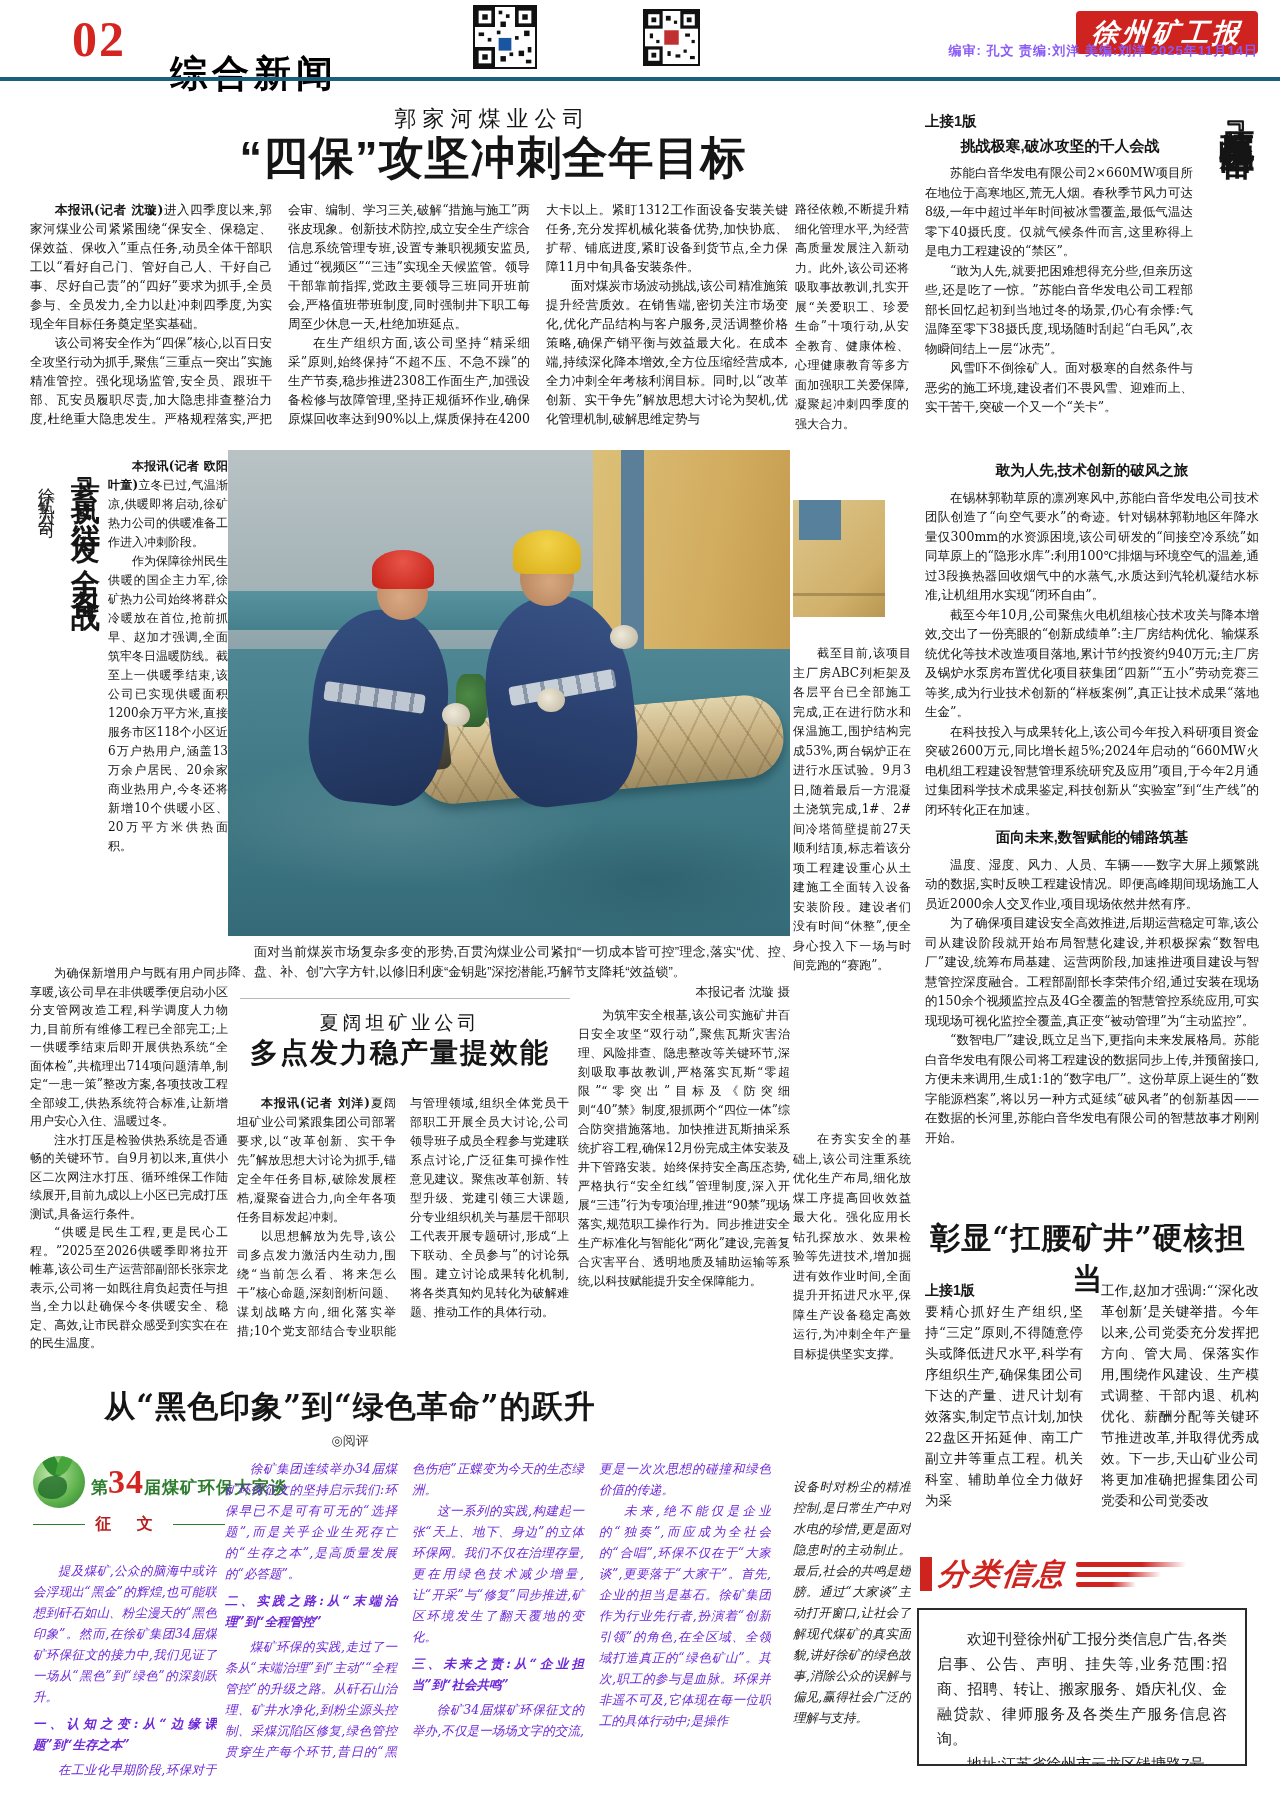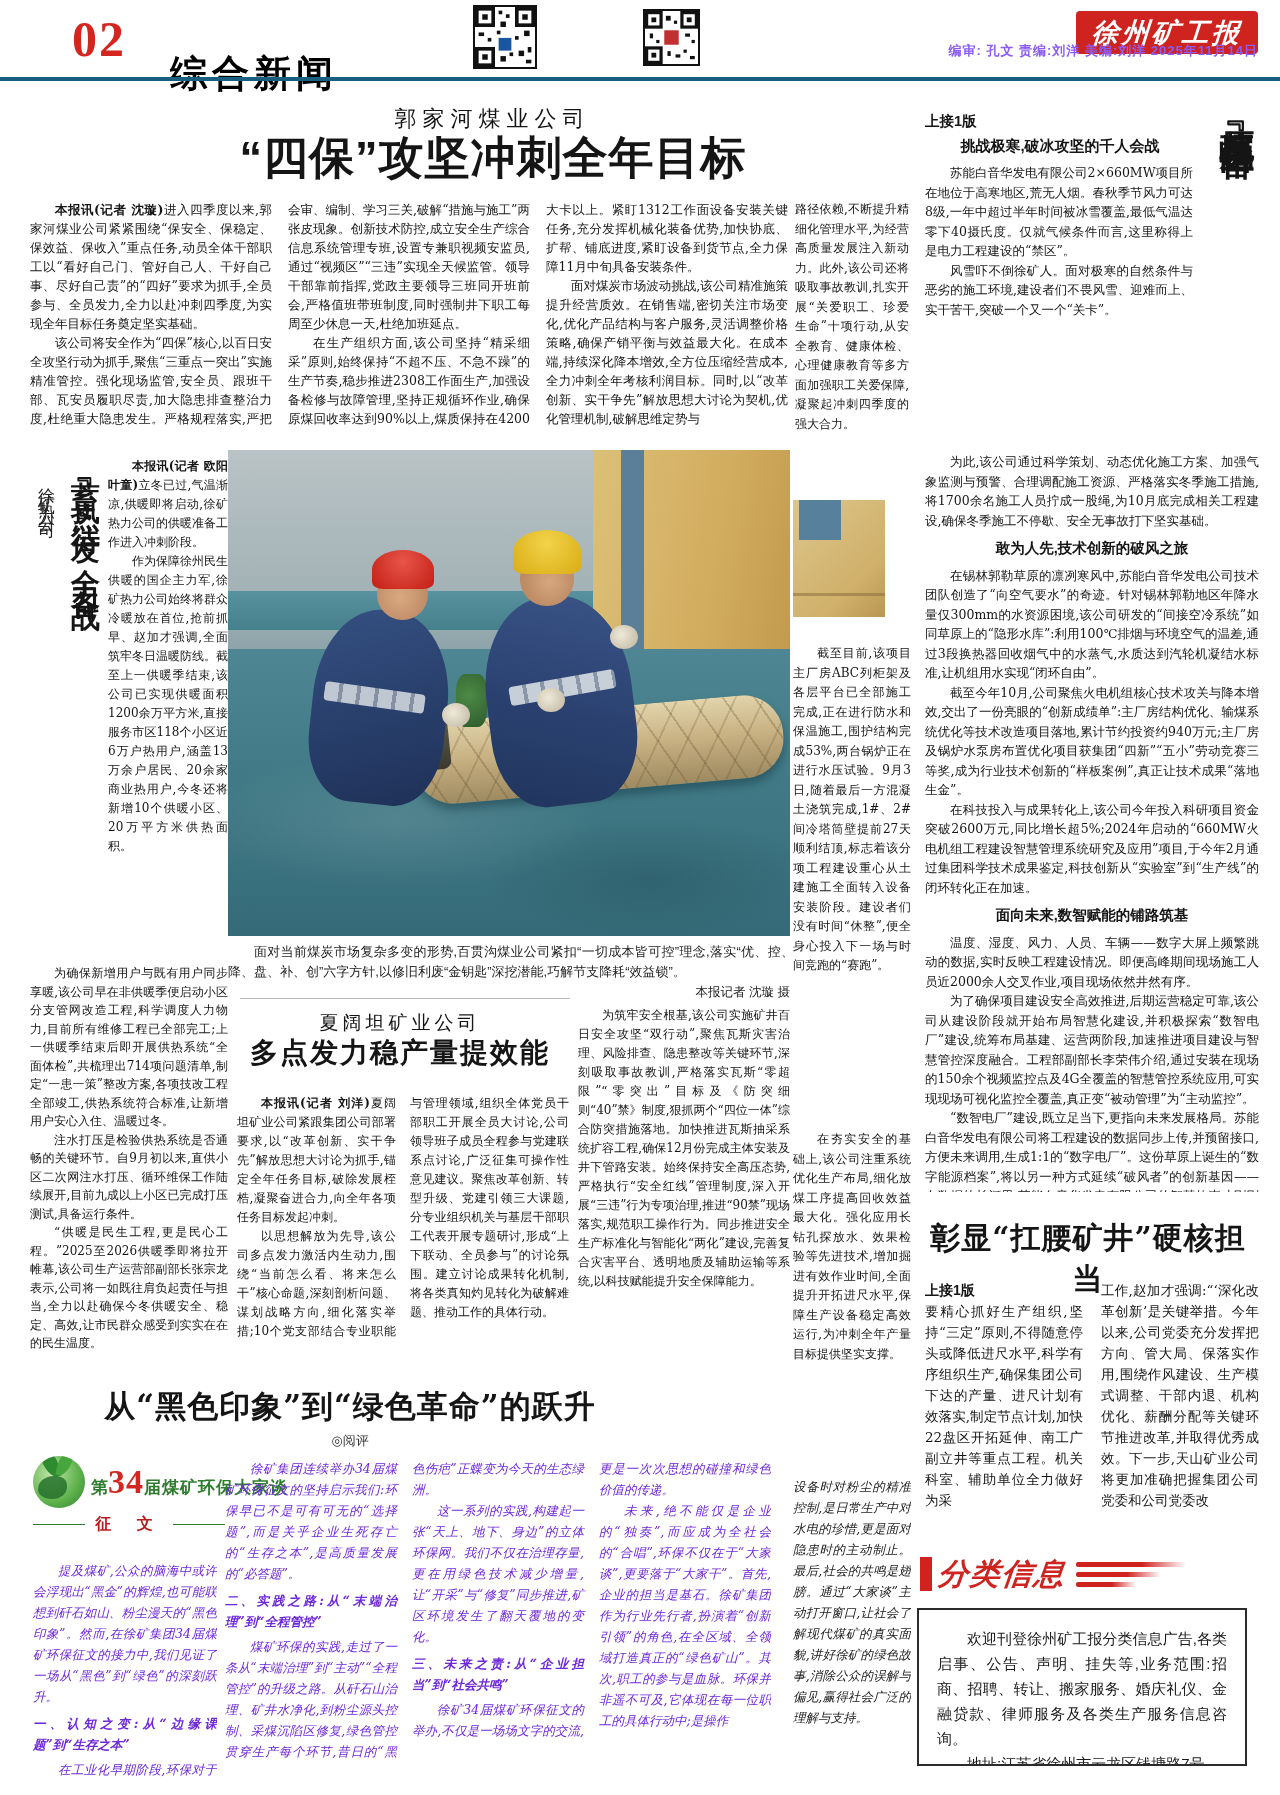--- a/index.html
+++ b/index.html
@@ -314,25 +314,25 @@
     <p class="para">在夯实安全的基础上,该公司注重系统优化生产布局,细化放煤工序提高回收效益最大化。强化应用长钻孔探放水、效果检验等先进技术,增加掘进有效作业时间,全面提升开拓进尺水平,保障生产设备稳定高效运行,为冲刺全年产量目标提供坚实支撑。</p>
   </div>
   <div class="abs just kaiti" id="strip-p4">
     <p>设备时对粉尘的精准控制,是日常生产中对水电的珍惜,更是面对隐患时的主动制止。最后,社会的共鸣是翅膀。通过“大家谈”主动打开窗口,让社会了解现代煤矿的真实面貌,讲好徐矿的绿色故事,消除公众的误解与偏见,赢得社会广泛的理解与支持。</p>
   </div>
 
   <div class="abs" id="by-continued">上接1版</div>
   <div class="abs center" id="by-sub1">挑战极寒,破冰攻坚的千人会战</div>
   <div class="abs just" id="by-intro">
     <p class="para">苏能白音华发电有限公司2×660MW项目所在地位于高寒地区,荒无人烟。春秋季节风力可达8级,一年中超过半年时间被冰雪覆盖,最低气温达零下40摄氏度。仅就气候条件而言,这里称得上是电力工程建设的“禁区”。</p>
+    <p class="para">“敢为人先,就要把困难想得充分些,但亲历这些,还是吃了一惊。”苏能白音华发电公司工程部部长回忆起初到当地过冬的场景,仍心有余悸:气温降至零下38摄氏度,现场随时刮起“白毛风”,衣物瞬间结上一层“冰壳”。</p>
     <p class="para">风雪吓不倒徐矿人。面对极寒的自然条件与恶劣的施工环境,建设者们不畏风雪、迎难而上、实干苦干,突破一个又一个“关卡”。</p>
   </div>
   <div class="abs" id="by-vtitle">草原崛起『白音华』</div>
   <div class="abs just" id="by-mid">
-    <p class="para">为此,该公司通过科学策划、动态优化施工方案、加强气象监测与预警、合理调配施工资源、严格落实冬季施工措施,将1700余名施工人员拧成一股绳,为10月底完成相关工程建设,确保冬季施工不停歇、安全无事故打下坚实基础。</p>
     <p class="colsub">敢为人先,技术创新的破风之旅</p>
     <p class="para">在锡林郭勒草原的凛冽寒风中,苏能白音华发电公司技术团队创造了“向空气要水”的奇迹。针对锡林郭勒地区年降水量仅300mm的水资源困境,该公司研发的“间接空冷系统”如同草原上的“隐形水库”:利用100℃排烟与环境空气的温差,通过3段换热器回收烟气中的水蒸气,水质达到汽轮机凝结水标准,让机组用水实现“闭环自由”。</p>
     <p class="para">截至今年10月,公司聚焦火电机组核心技术攻关与降本增效,交出了一份亮眼的“创新成绩单”:主厂房结构优化、输煤系统优化等技术改造项目落地,累计节约投资约940万元;主厂房及锅炉水泵房布置优化项目获集团“四新”“五小”劳动竞赛三等奖,成为行业技术创新的“样板案例”,真正让技术成果“落地生金”。</p>
     <p class="para">在科技投入与成果转化上,该公司今年投入科研项目资金突破2600万元,同比增长超5%;2024年启动的“660MW火电机组工程建设智慧管理系统研究及应用”项目,于今年2月通过集团科学技术成果鉴定,科技创新从“实验室”到“生产线”的闭环转化正在加速。</p>
     <p class="colsub">面向未来,数智赋能的铺路筑基</p>
     <p class="para">温度、湿度、风力、人员、车辆——数字大屏上频繁跳动的数据,实时反映工程建设情况。即便高峰期间现场施工人员近2000余人交叉作业,项目现场依然井然有序。</p>
     <p class="para">为了确保项目建设安全高效推进,后期运营稳定可靠,该公司从建设阶段就开始布局智慧化建设,并积极探索“数智电厂”建设,统筹布局基建、运营两阶段,加速推进项目建设与智慧管控深度融合。工程部副部长李荣伟介绍,通过安装在现场的150余个视频监控点及4G全覆盖的智慧管控系统应用,可实现现场可视化监控全覆盖,真正变“被动管理”为“主动监控”。</p>
     <p class="para">“数智电厂”建设,既立足当下,更指向未来发展格局。苏能白音华发电有限公司将工程建设的数据同步上传,并预留接口,方便未来调用,生成1:1的“数字电厂”。这份草原上诞生的“数字能源档案”,将以另一种方式延续“破风者”的创新基因——在数据的长河里,苏能白音华发电有限公司的智慧故事才刚刚开始。</p>
   </div>
 

